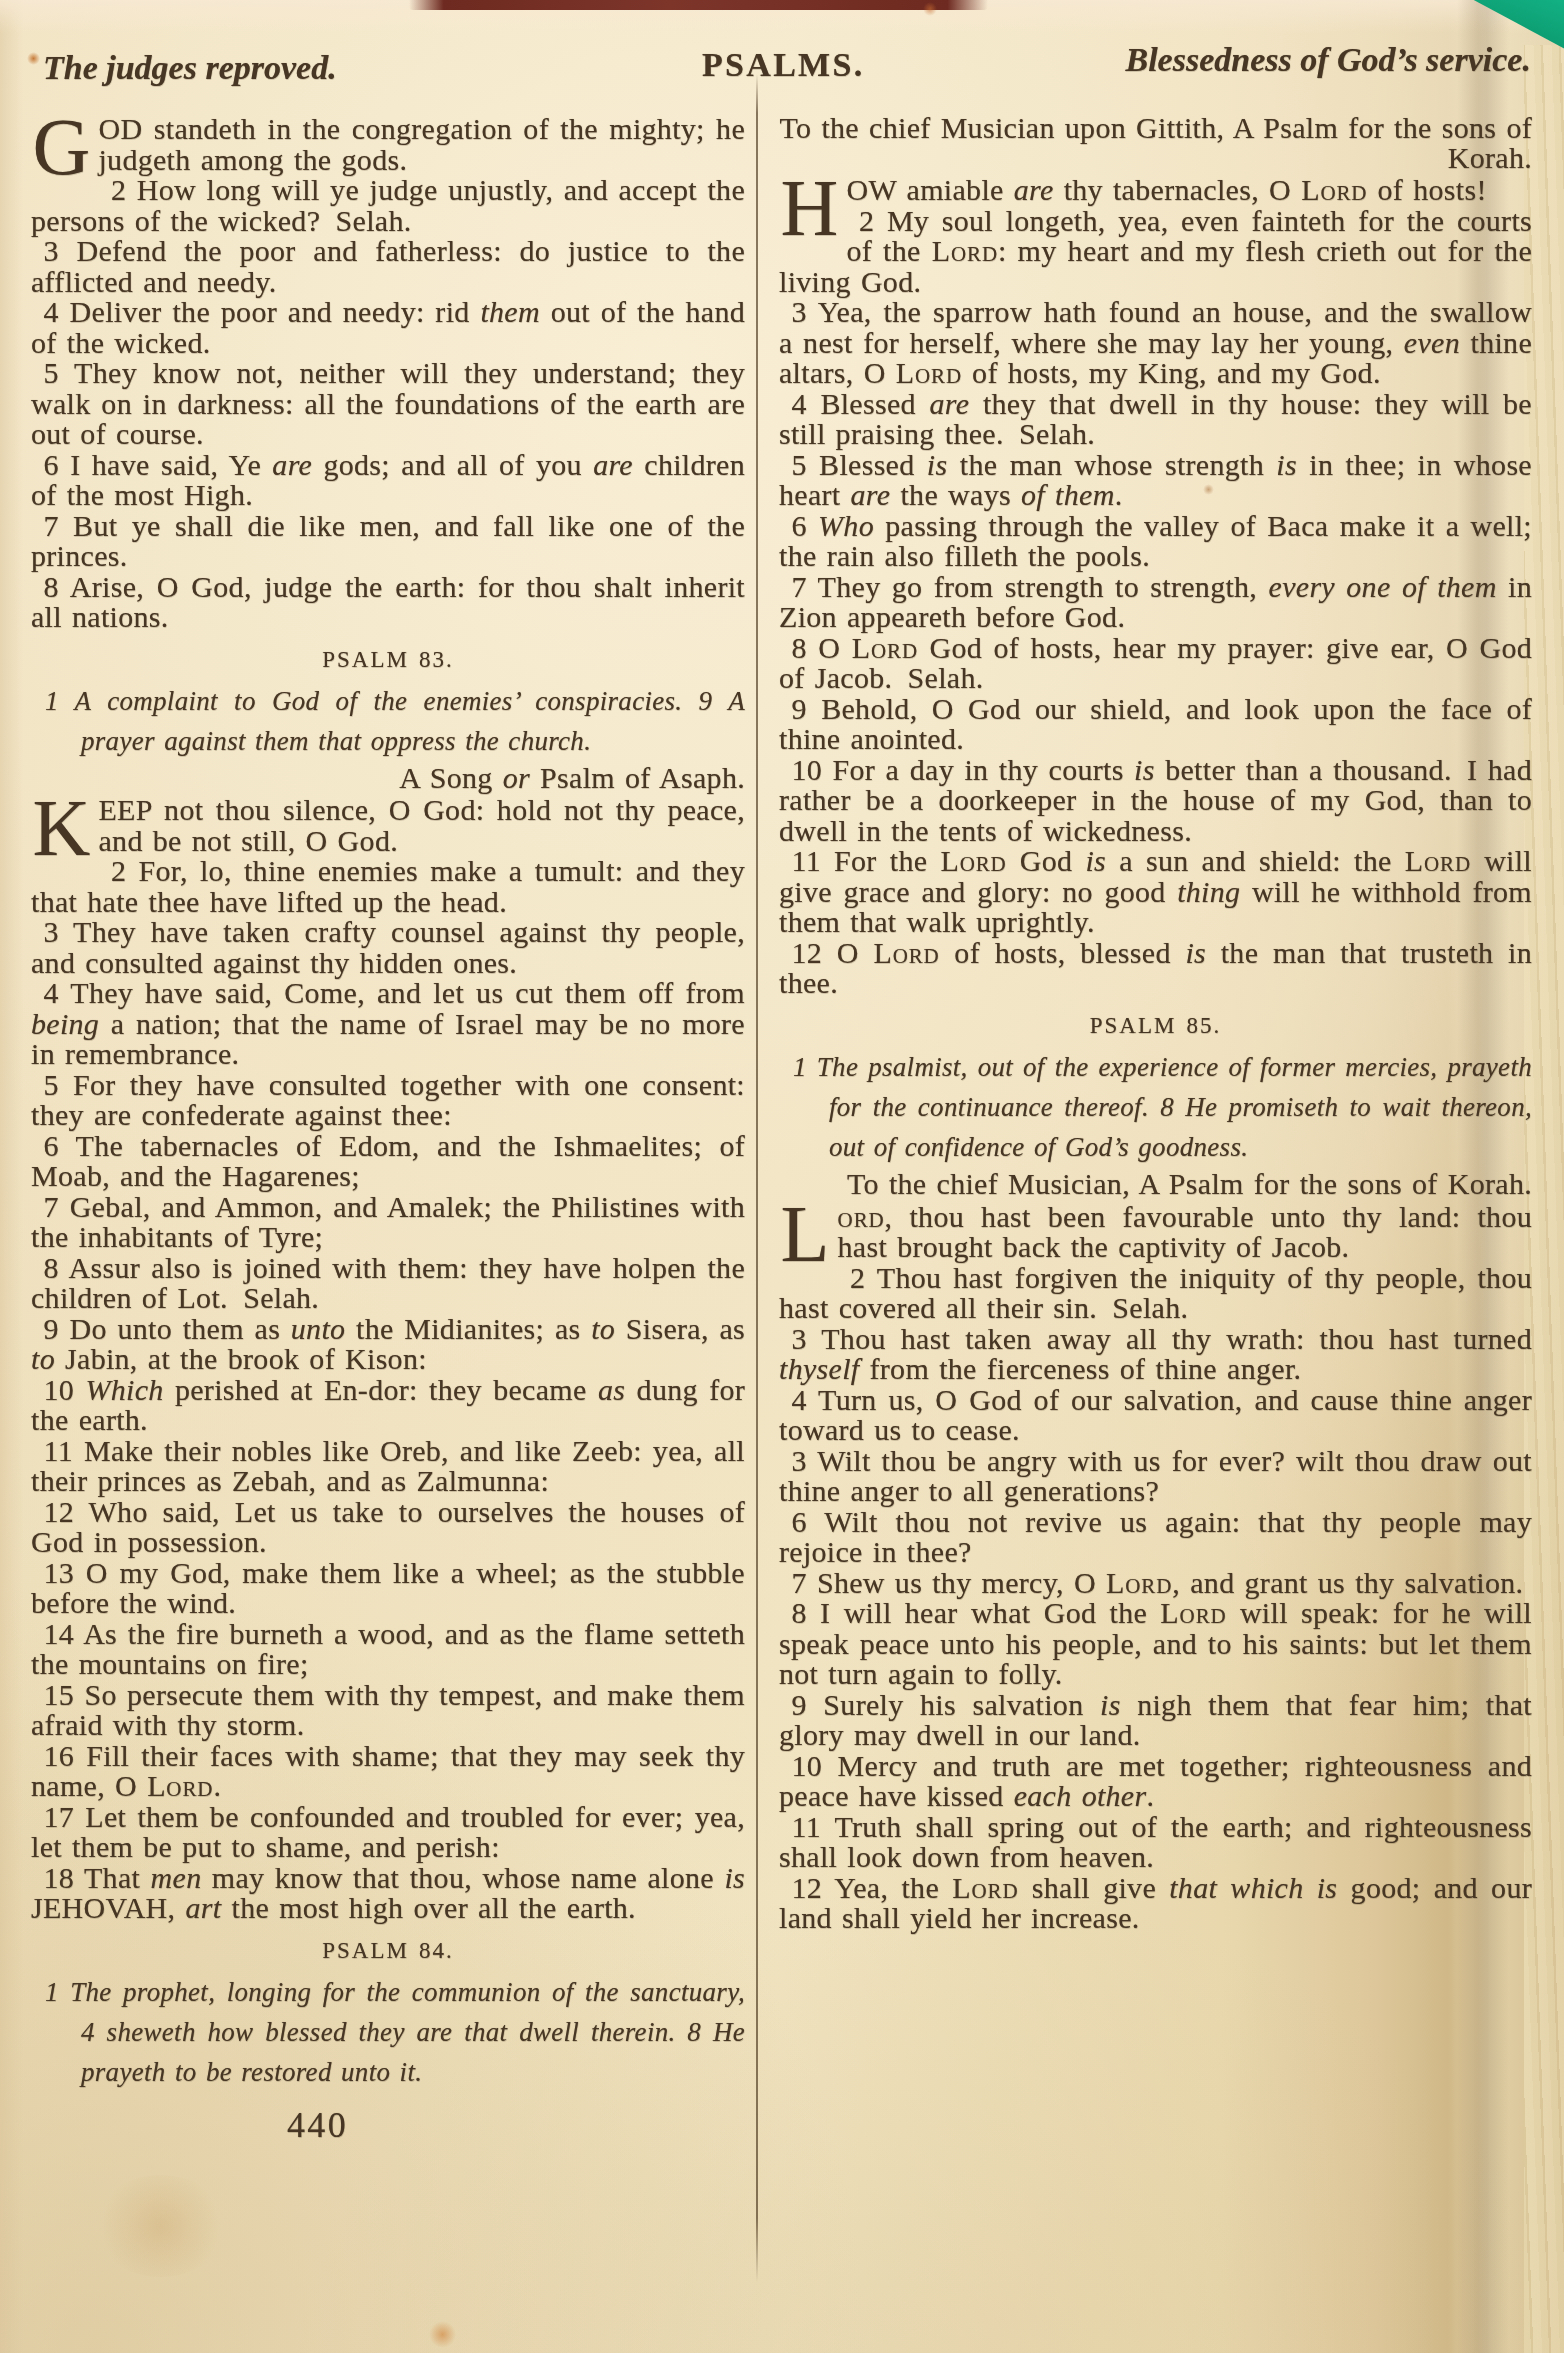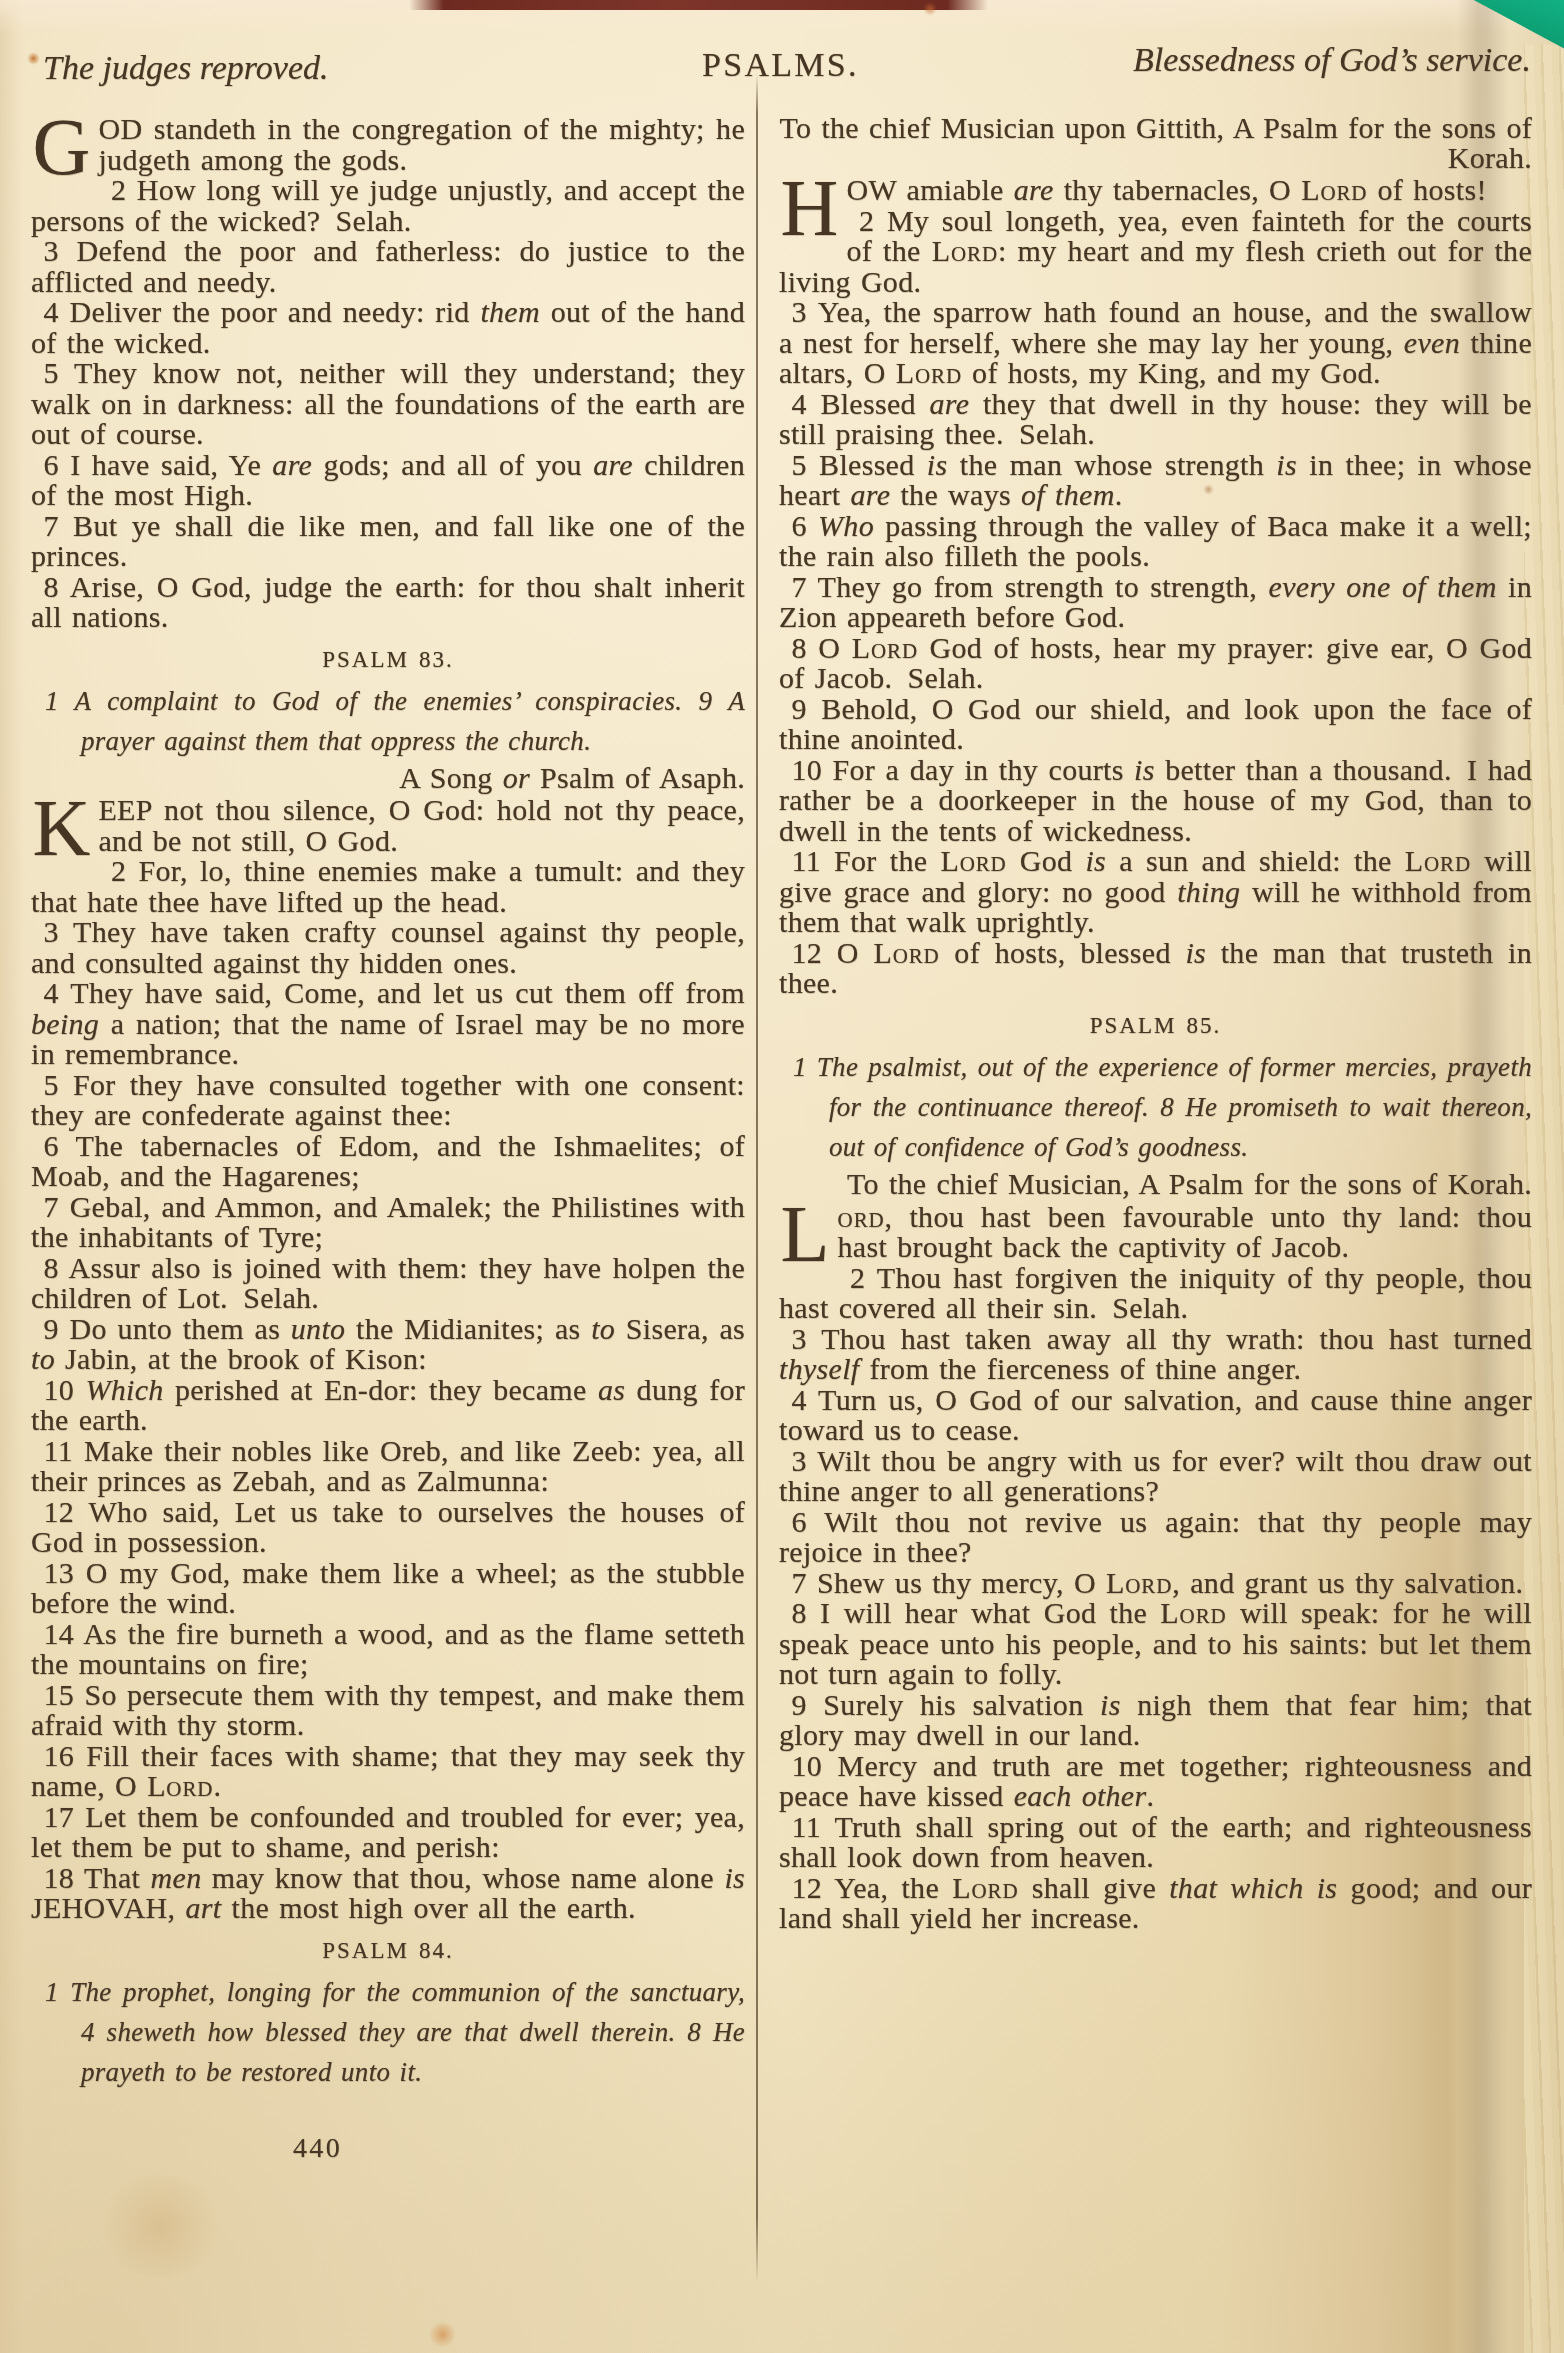--- a/index.html
+++ b/index.html
@@ -47,37 +47,37 @@
   }
   .stain{position:absolute;border-radius:50%;pointer-events:none;}
   .stain.s1{left:27px;top:52px;width:12.5px;height:12.5px;background:radial-gradient(circle,#c77b3a 0%,rgba(199,123,58,0) 70%);}
   .stain.s2{left:94px;top:2175px;width:133px;height:102px;background:radial-gradient(circle,rgba(196,152,88,.28) 0%,rgba(196,152,88,0) 70%);}
   .stain.s3{left:429px;top:2321px;width:27px;height:27px;background:radial-gradient(circle,rgba(205,120,44,.55) 0%,rgba(205,120,44,0) 70%);}
   .stain.s4{left:923px;top:1.6px;width:14px;height:14px;background:radial-gradient(circle,rgba(200,110,50,.6) 0%,rgba(200,110,50,0) 70%);}
   .stain.s5{left:1203px;top:484px;width:11px;height:11px;background:radial-gradient(circle,rgba(160,95,40,.5) 0%,rgba(160,95,40,0) 70%);}
 
   
   .ink{color:#463623;text-shadow:0 0 0.8px rgba(70,54,35,.5), 0.5px 0.6px 0 rgba(70,54,35,.18);}
-  .running-head{position:absolute;top:41px;left:43px;width:1491px;height:52px;font-size:34px;}
+  .running-head{position:absolute;top:41px;left:43px;width:1491px;height:52px;font-size:34px;font-weight:bold;}
   .head-left{position:absolute;left:0;top:7.8px;font-style:italic;}
   .head-center{position:absolute;left:659px;top:4.7px;letter-spacing:2.3px;}
   .head-right{position:absolute;right:3.1px;top:0;font-style:italic;margin-left:38px;}
 
   .col{position:absolute;text-align:justify;font-size:30px;line-height:30.5px;word-spacing:2.3px;letter-spacing:0.3px;}
   .col-left{left:31px;top:114px;width:714px;}
   .col-right{left:779px;top:111px;width:753px;}
 
   .verse{margin:0;text-indent:12.5px;}
   .verse.has-drop{text-indent:0;}
   .dropcap{float:left;font-size:80px;line-height:59px;padding:3.9px 7.8px 0 1.6px;}
   .psalm-title{text-align:center;font-size:23px;letter-spacing:2px;margin:12.5px 0 5.5px;text-indent:0;}
   .summary{font-style:italic;font-size:27px;line-height:40px;margin:0 0 2.3px 50px;text-indent:-36px;}
   .inscription{text-align:right;text-indent:0;margin:1.6px 0;}
   .sc{font-variant:small-caps;letter-spacing:0.9px;}
-  .pagenum{margin-top:41px;margin-right:141px;text-align:center;font-size:28px;letter-spacing:2.3px;}
+  .pagenum{margin-top:18px;margin-right:141px;text-align:center;font-size:36px;letter-spacing:2.3px;}
 
   .divider{
     position:absolute;left:756px;top:74px;width:2.3px;height:2208px;
     background:linear-gradient(180deg, rgba(92,72,46,0) 0px, rgba(92,72,46,.72) 39px, rgba(92,72,46,.72) 2144px, rgba(92,72,46,0) 100%);
   }
 </style>
 </head>
 <body>
 
 <div class="photo">

